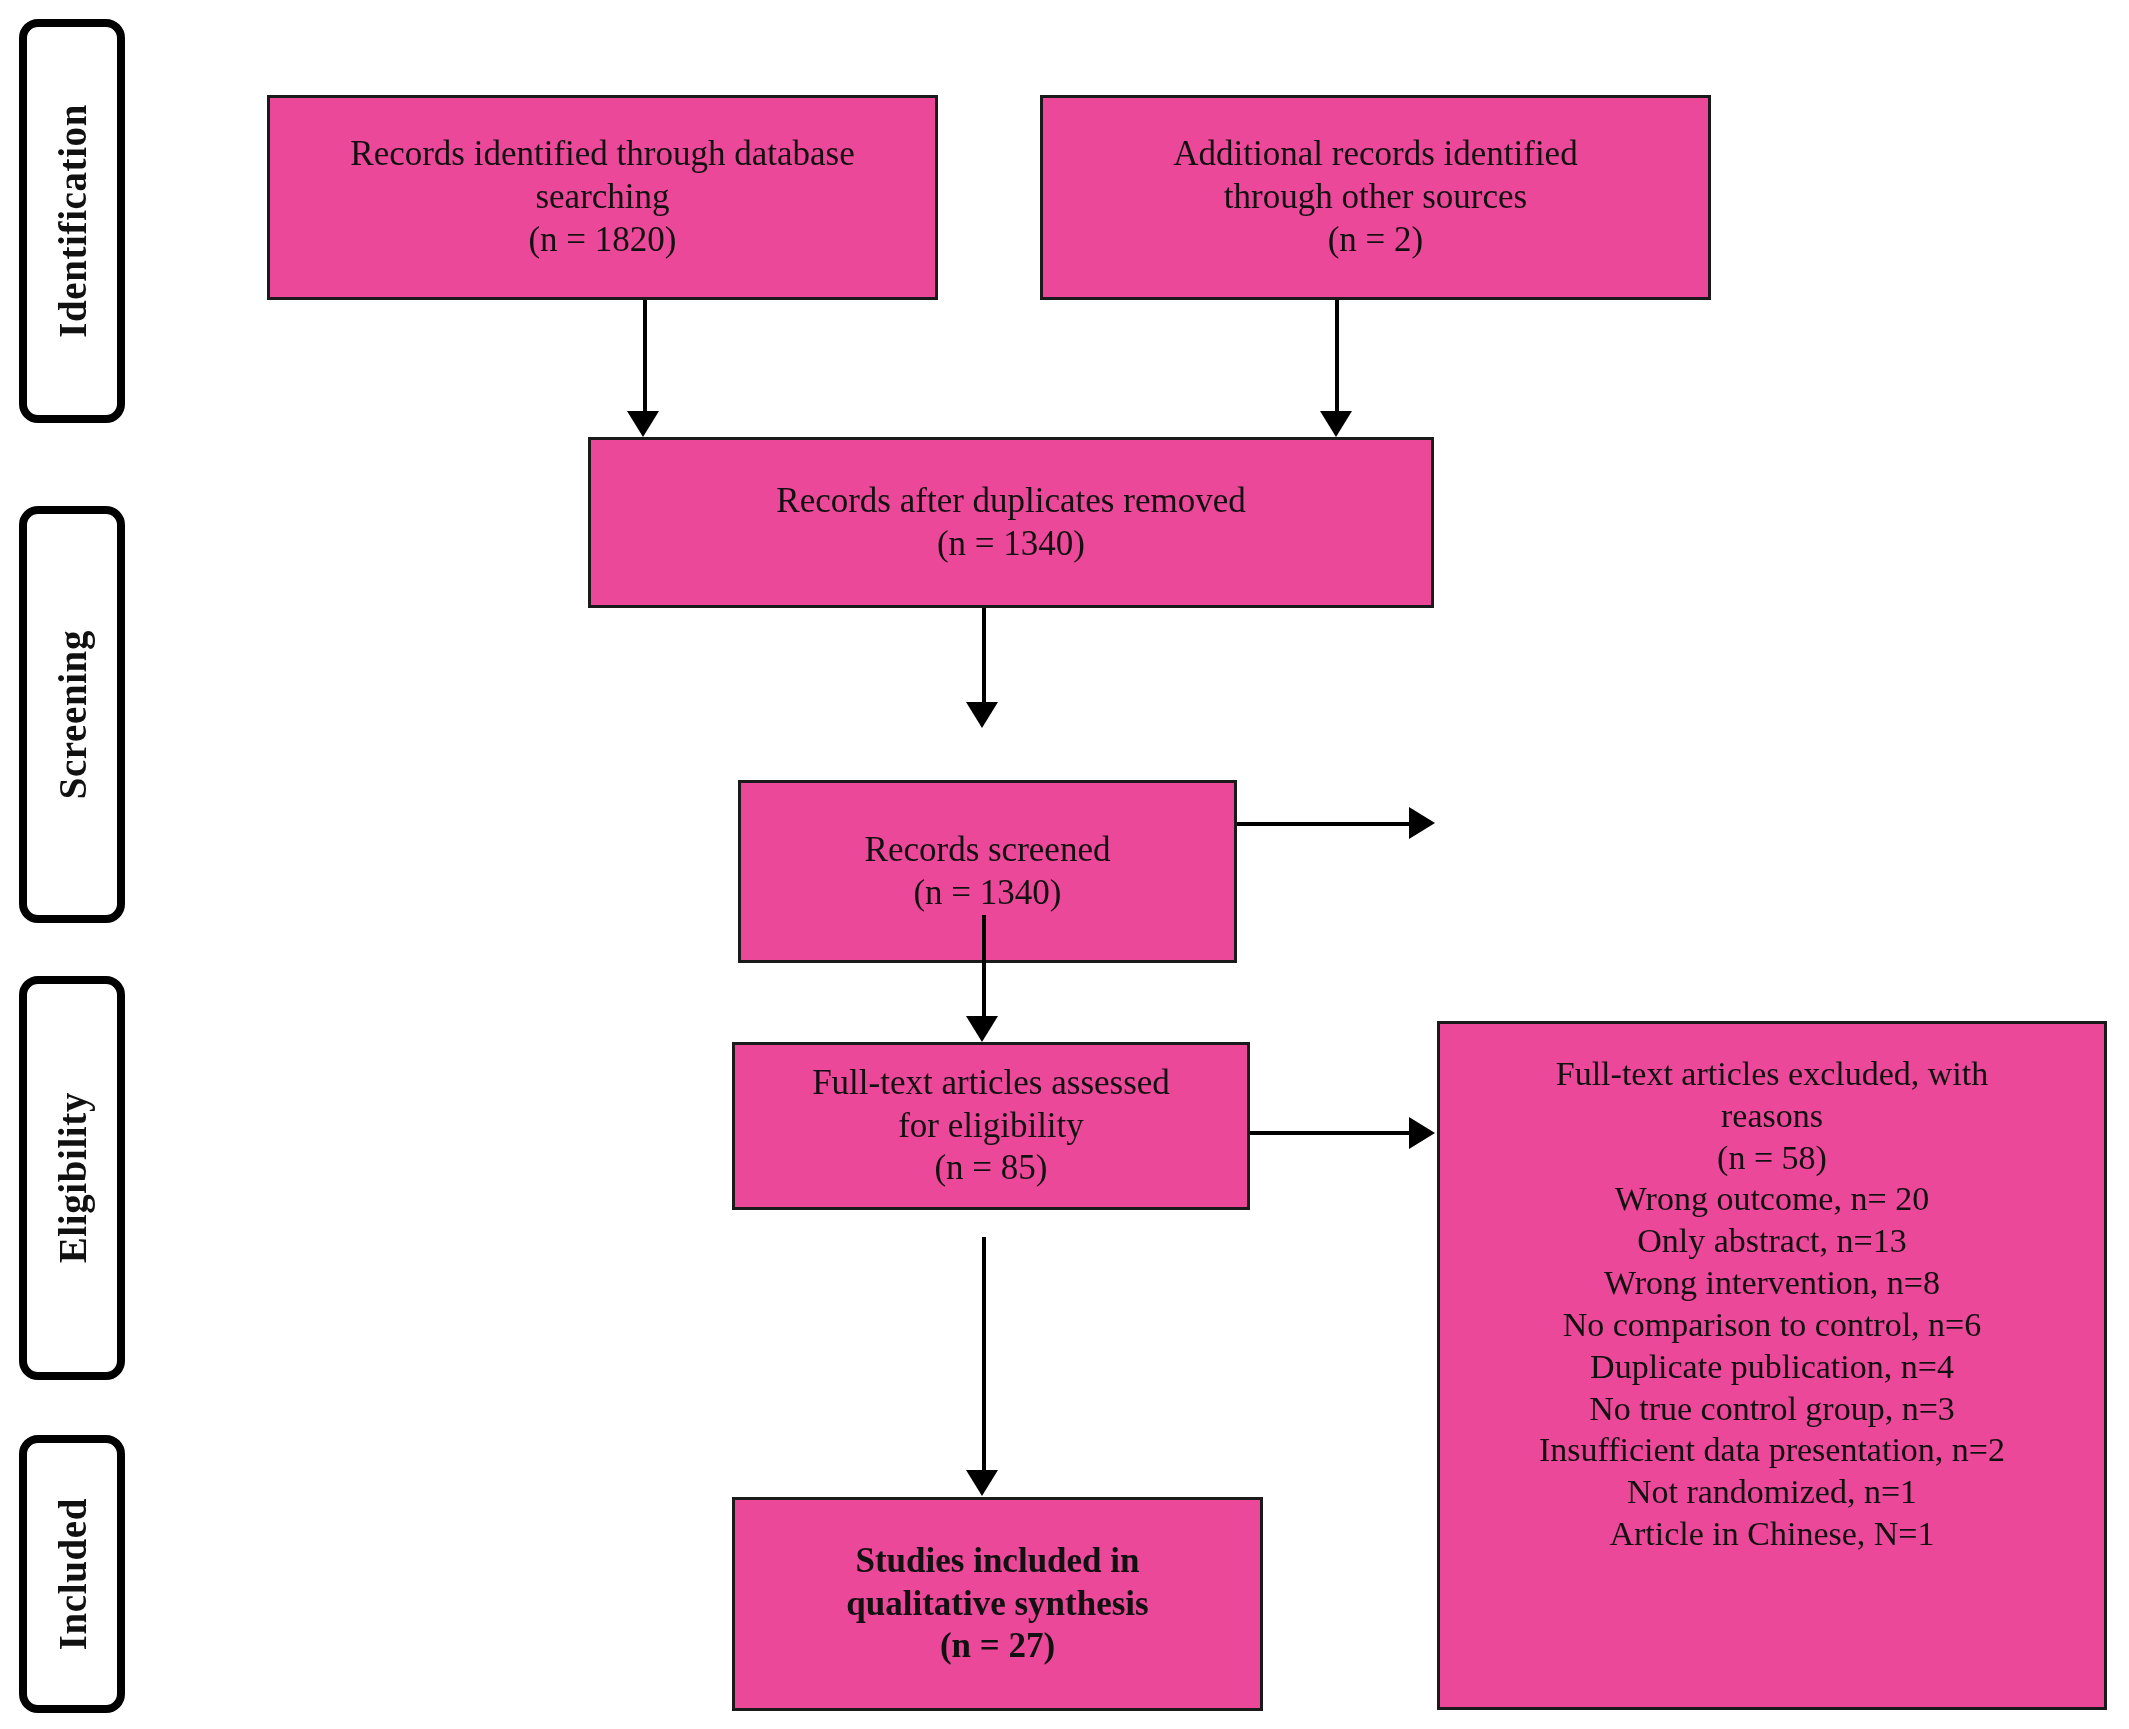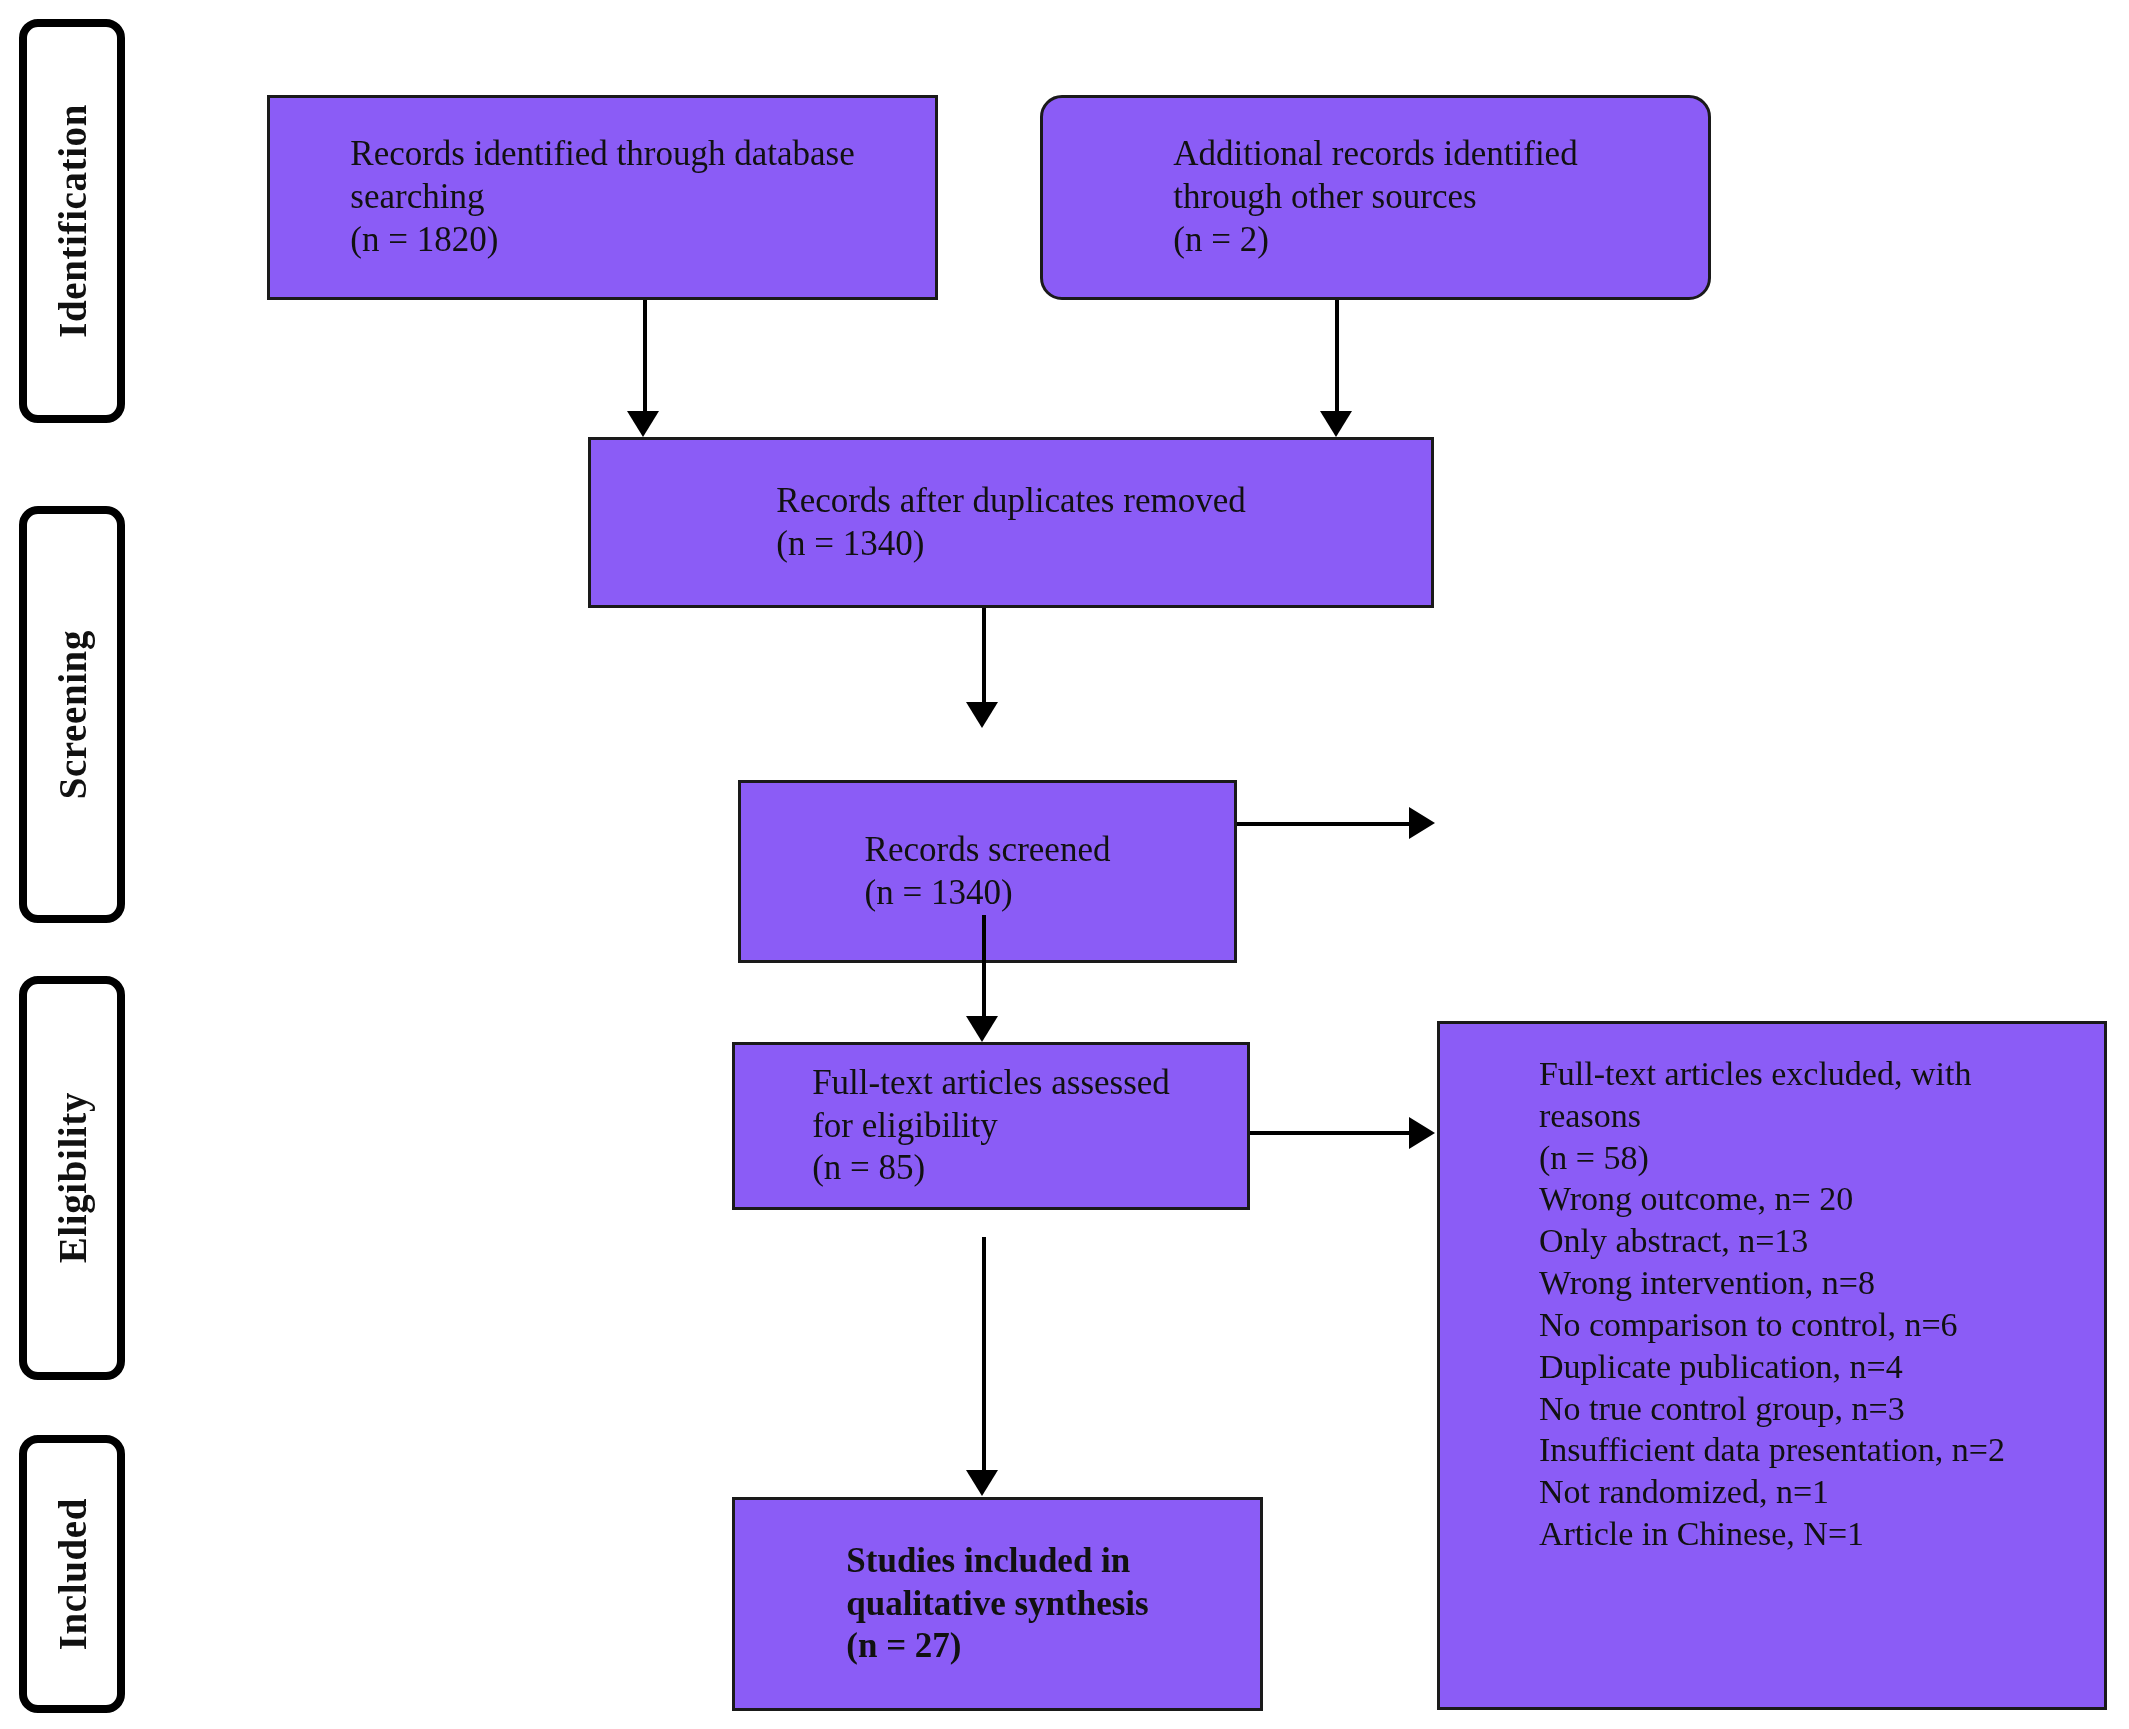--- a/index.html
+++ b/index.html
@@ -37,24 +37,25 @@
     line-height: 1;
     white-space: nowrap;
     color: #111111;
   }
 
   
   .flow-box {
     position: absolute;
     box-sizing: border-box;
     border: 3.2px solid #1a1a1a;
-    background: #8b5cf6;
+    background: #ec4899;
     display: flex;
     align-items: center;
     justify-content: center;
+    text-align: center;
     padding: 3.8px 8.8px;
   }
   .flow-box .txt {
     font-size: 35px;
     line-height: 1.22;
     white-space: pre-line;
     color: #111111;
   }
   .flow-box.reasons {
     align-items: flex-start;
@@ -113,21 +114,21 @@
   <div class="stage-pill" style="left:19px; top:1435px; width:106px; height:278px;">
     <span class="stage-label">Included</span>
   </div>
 
   <div class="flow-box" style="left:267px; top:95px; width:671px; height:205px;">
     <span class="txt">Records identified through database
 searching
 (n = 1820)</span>
   </div>
 
-  <div class="flow-box" style="left:1040px; top:95px; width:671px; height:205px;border-radius:22px;">
+  <div class="flow-box" style="left:1040px; top:95px; width:671px; height:205px;">
     <span class="txt">Additional records identified
 through other sources
 (n = 2)</span>
   </div>
 
   <div class="vline" style="left:643px; top:300px; height:119px;"></div>
   <div class="arrow-down" style="left:627px; top:411px;"></div>
 
   <div class="vline" style="left:1335px; top:300px; height:119px;"></div>
   <div class="arrow-down" style="left:1320px; top:411px;"></div>

